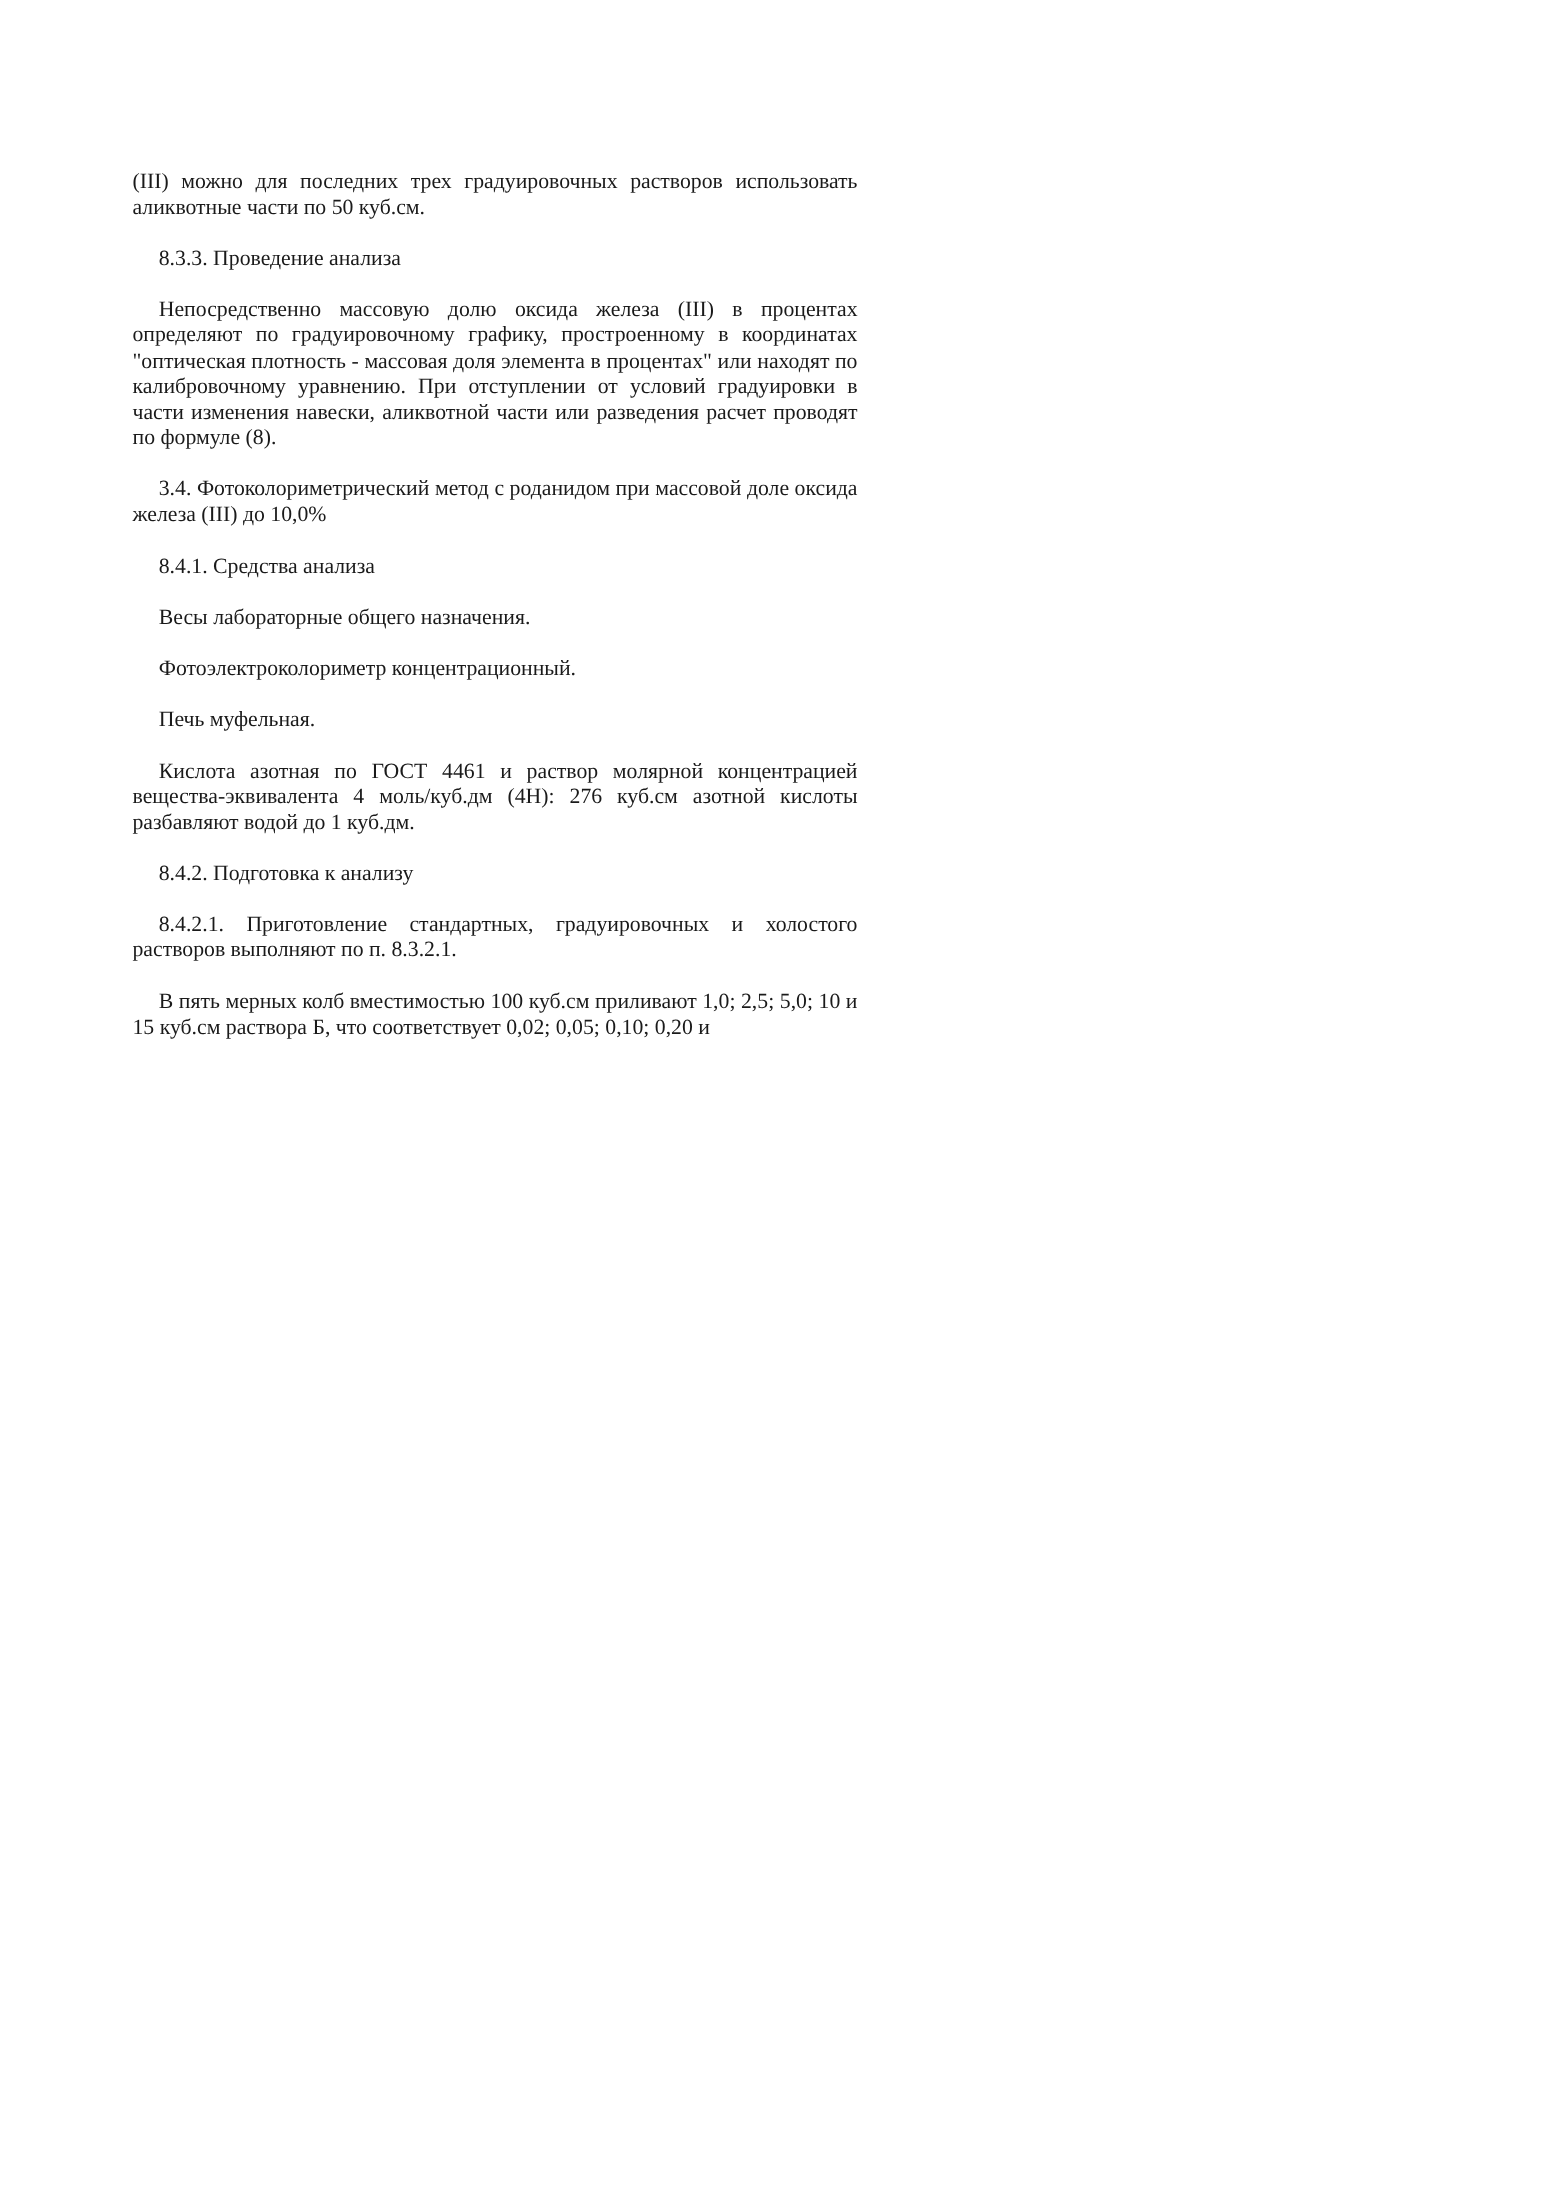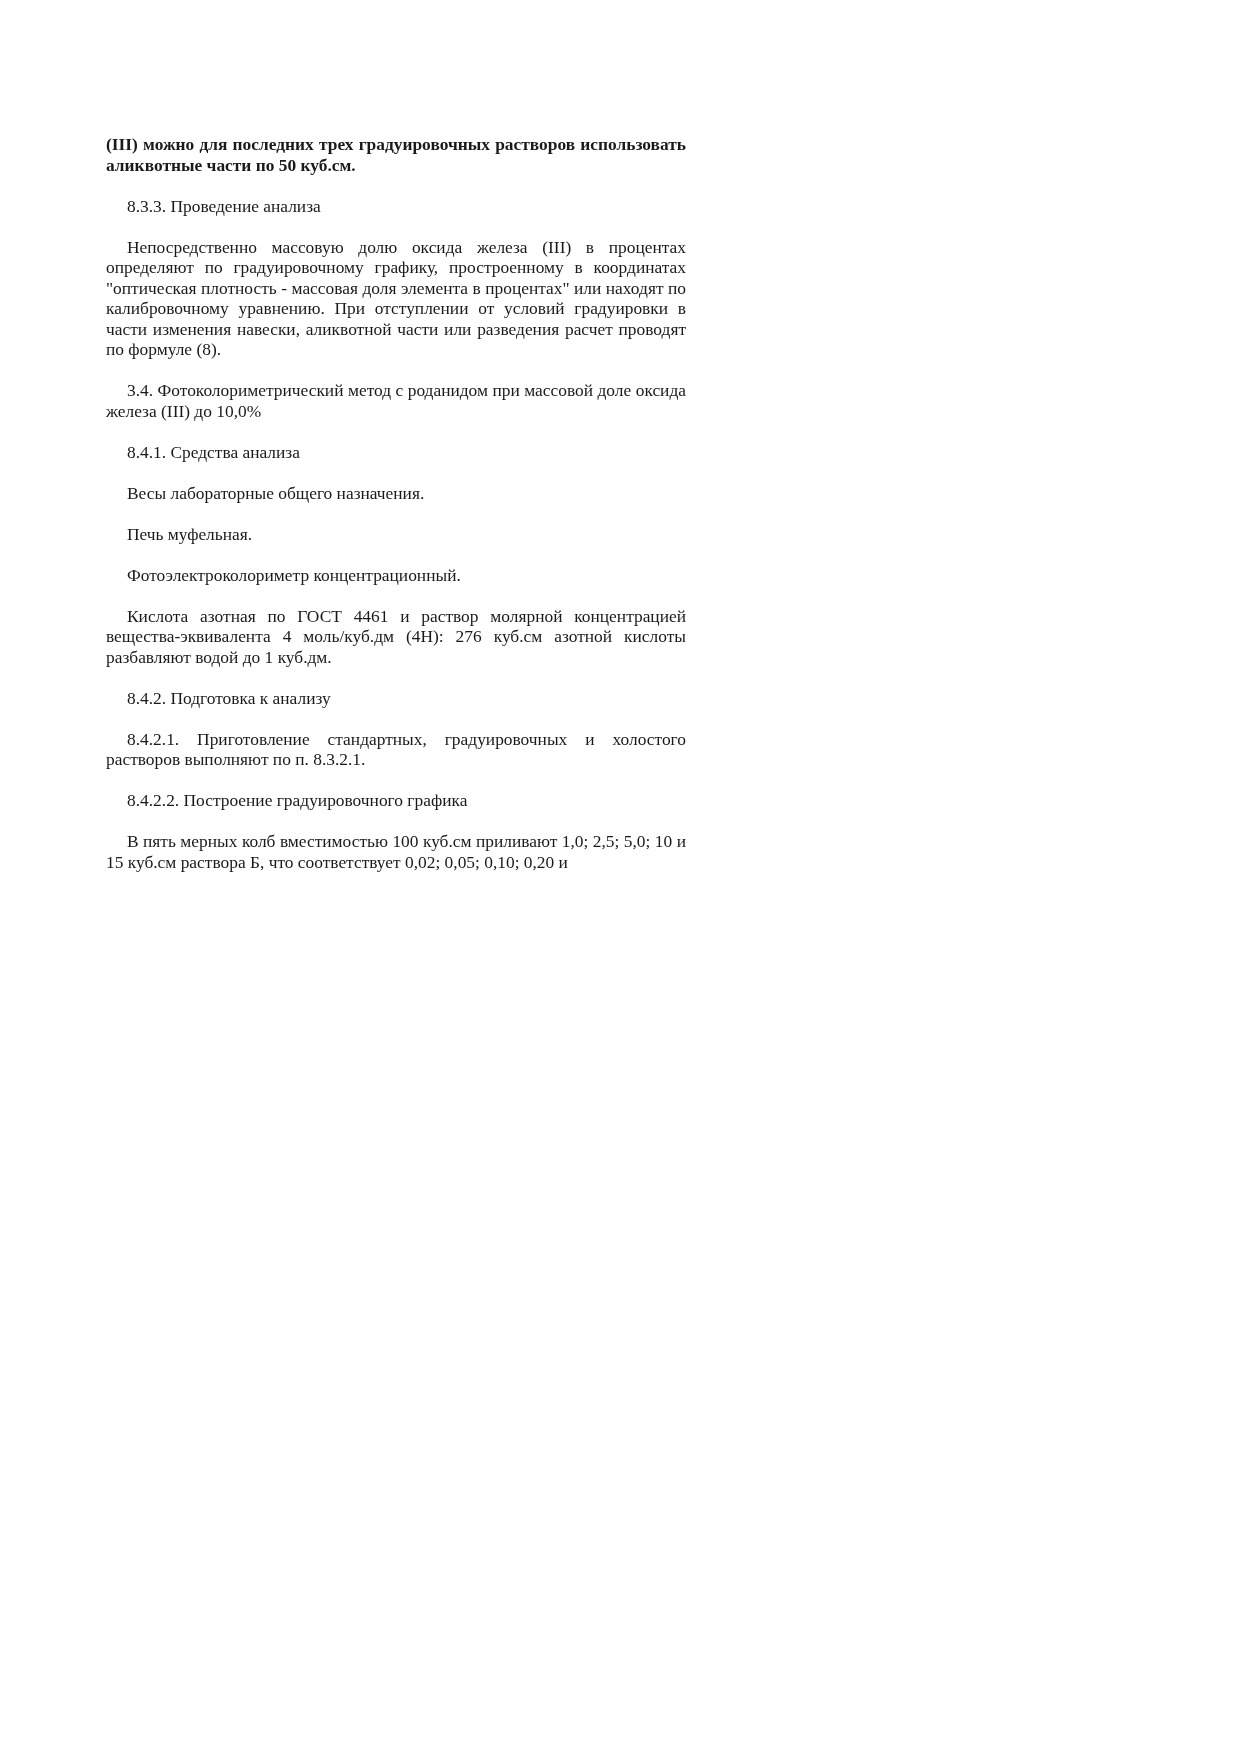--- a/index.html
+++ b/index.html
@@ -23,33 +23,31 @@
       line-height: 20.5px;
       color: #1a1a1a;
     }
     .para {
       margin: 0 0 20.5px 0;
       text-align: justify;
       text-indent: 21px;
     }
     .para.noindent {
       text-indent: 0;
-      font-weight: bold;
     }
   </style>
 </head>
 <body>
 
 <div class="page">
   <p class="para noindent">(III) можно для последних трех градуировочных растворов использовать аликвотные части по 50 куб.см.</p>
   <p class="para">8.3.3. Проведение анализа</p>
   <p class="para">Непосредственно массовую долю оксида железа (III) в процентах определяют по градуировочному графику, простроенному в координатах "оптическая плотность - массовая доля элемента в процентах" или находят по калибровочному уравнению. При отступлении от условий градуировки в части изменения навески, аликвотной части или разведения расчет проводят по формуле (8).</p>
   <p class="para">3.4. Фотоколориметрический метод с роданидом при массовой доле оксида железа (III) до 10,0%</p>
   <p class="para">8.4.1. Средства анализа</p>
   <p class="para">Весы лабораторные общего назначения.</p>
+  <p class="para">Фотоэлектроколориметр концентрационный.</p>
   <p class="para">Печь муфельная.</p>
-  <p class="para">Фотоэлектроколориметр концентрационный.</p>
   <p class="para">Кислота азотная по ГОСТ 4461 и раствор молярной концентрацией вещества-эквивалента 4 моль/куб.дм (4Н): 276 куб.см азотной кислоты разбавляют водой до 1 куб.дм.</p>
   <p class="para">8.4.2. Подготовка к анализу</p>
   <p class="para">8.4.2.1. Приготовление стандартных, градуировочных и холостого растворов выполняют по п. 8.3.2.1.</p>
-  <p class="para">8.4.2.2. Построение градуировочного графика</p>
   <p class="para">В пять мерных колб вместимостью 100 куб.см приливают 1,0; 2,5; 5,0; 10 и 15 куб.см раствора Б, что соответствует 0,02; 0,05; 0,10; 0,20 и</p>
 </div>
 
 </body></html>

